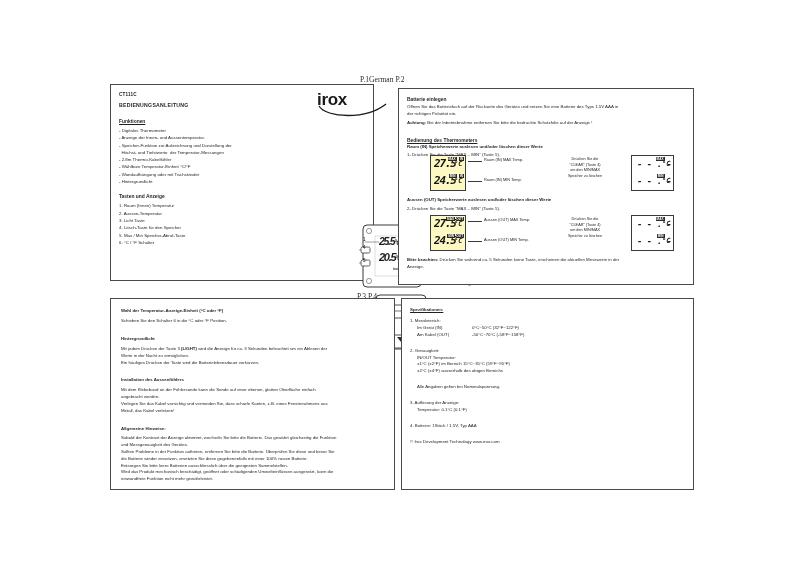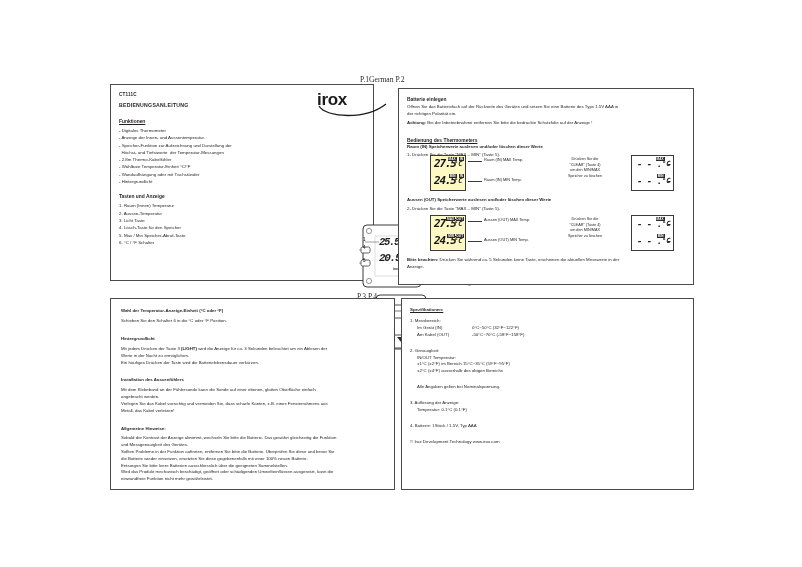--- a/index.html
+++ b/index.html
@@ -79,21 +79,21 @@
   #probe       { position: absolute; left: 340px; top: 222px; }
 
   .calloutnum {
     position: absolute;
     font-size: 4.6px;
     color: #111;
   }
 
   
   .lcd {
-    font-family: Liberation Mono, monospace;
+    font-family: Liberation Sans, sans-serif;
     font-weight: bold;
     font-style: italic;
     letter-spacing: -0.5px;
   }
 
   
   .lcdbox {
     position: absolute;
     border: 0.8px solid #3a3a3a;
     background: #fef9c3;

